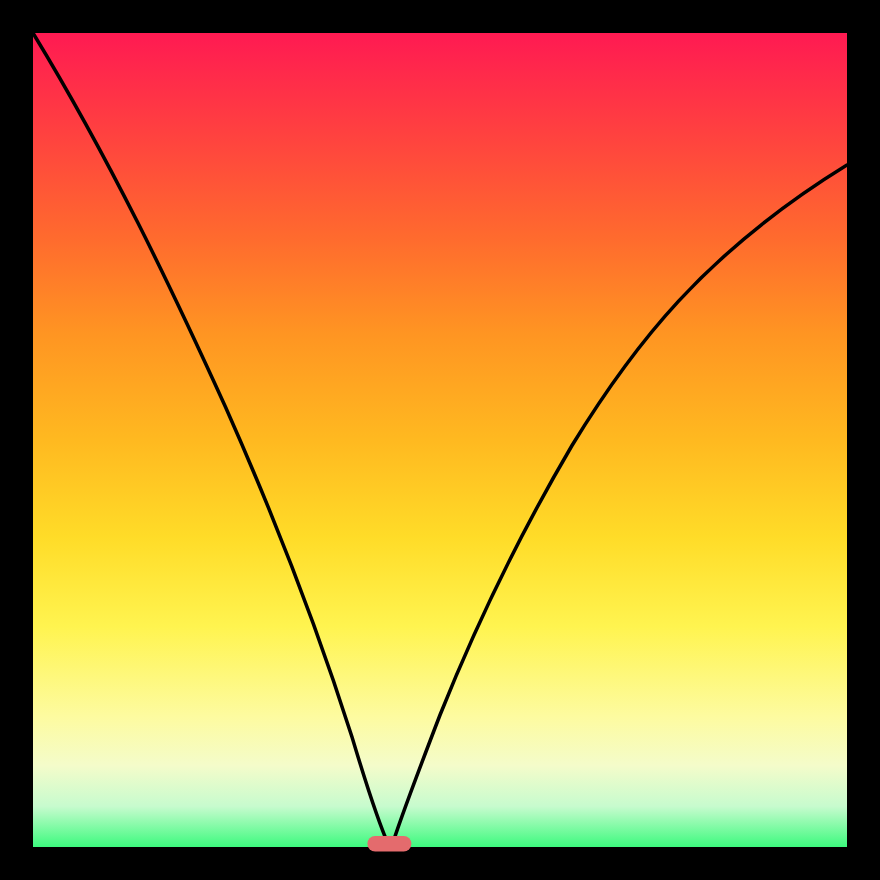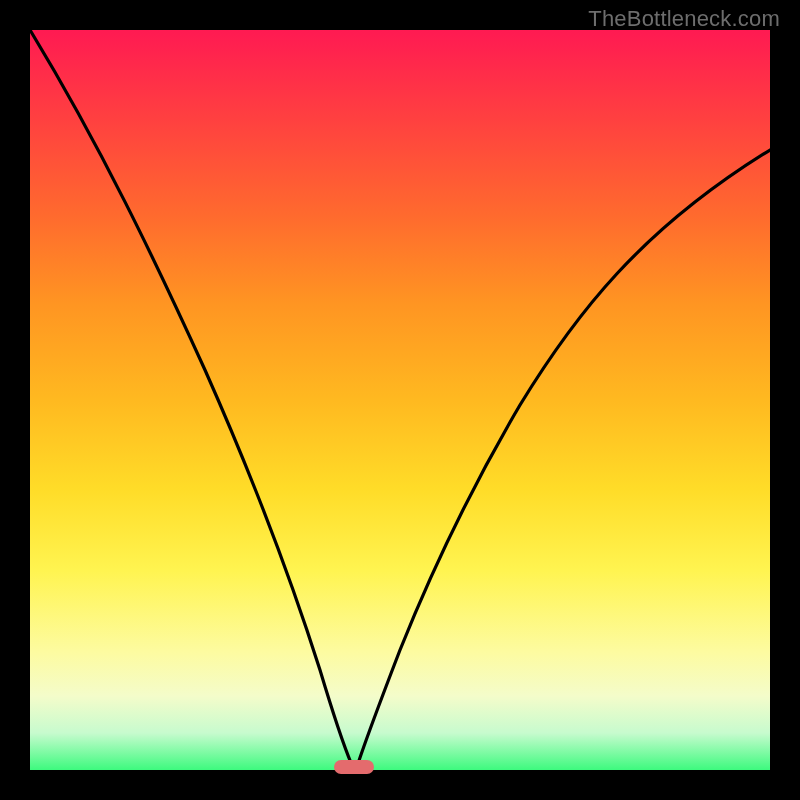--- a/index.html
+++ b/index.html
@@ -61,21 +61,20 @@
     border-radius: 7px;
     left: 304px;
     bottom: -4px;
   }
 </style>
 </head>
 <body>
 
 <div class="frame">
 
-  <div class="watermark">TheBottleneck.com</div>
 
   <div class="plot-area">
 
     <svg class="curve" width="740" height="740" viewBox="0 0 740 740">
       <path d="M 0 0
                C 70 115, 125 230, 175 340
                C 215 430, 255 530, 290 640
                C 305 690, 315 720, 324 740
                L 326 740
                C 332 720, 345 685, 370 620

